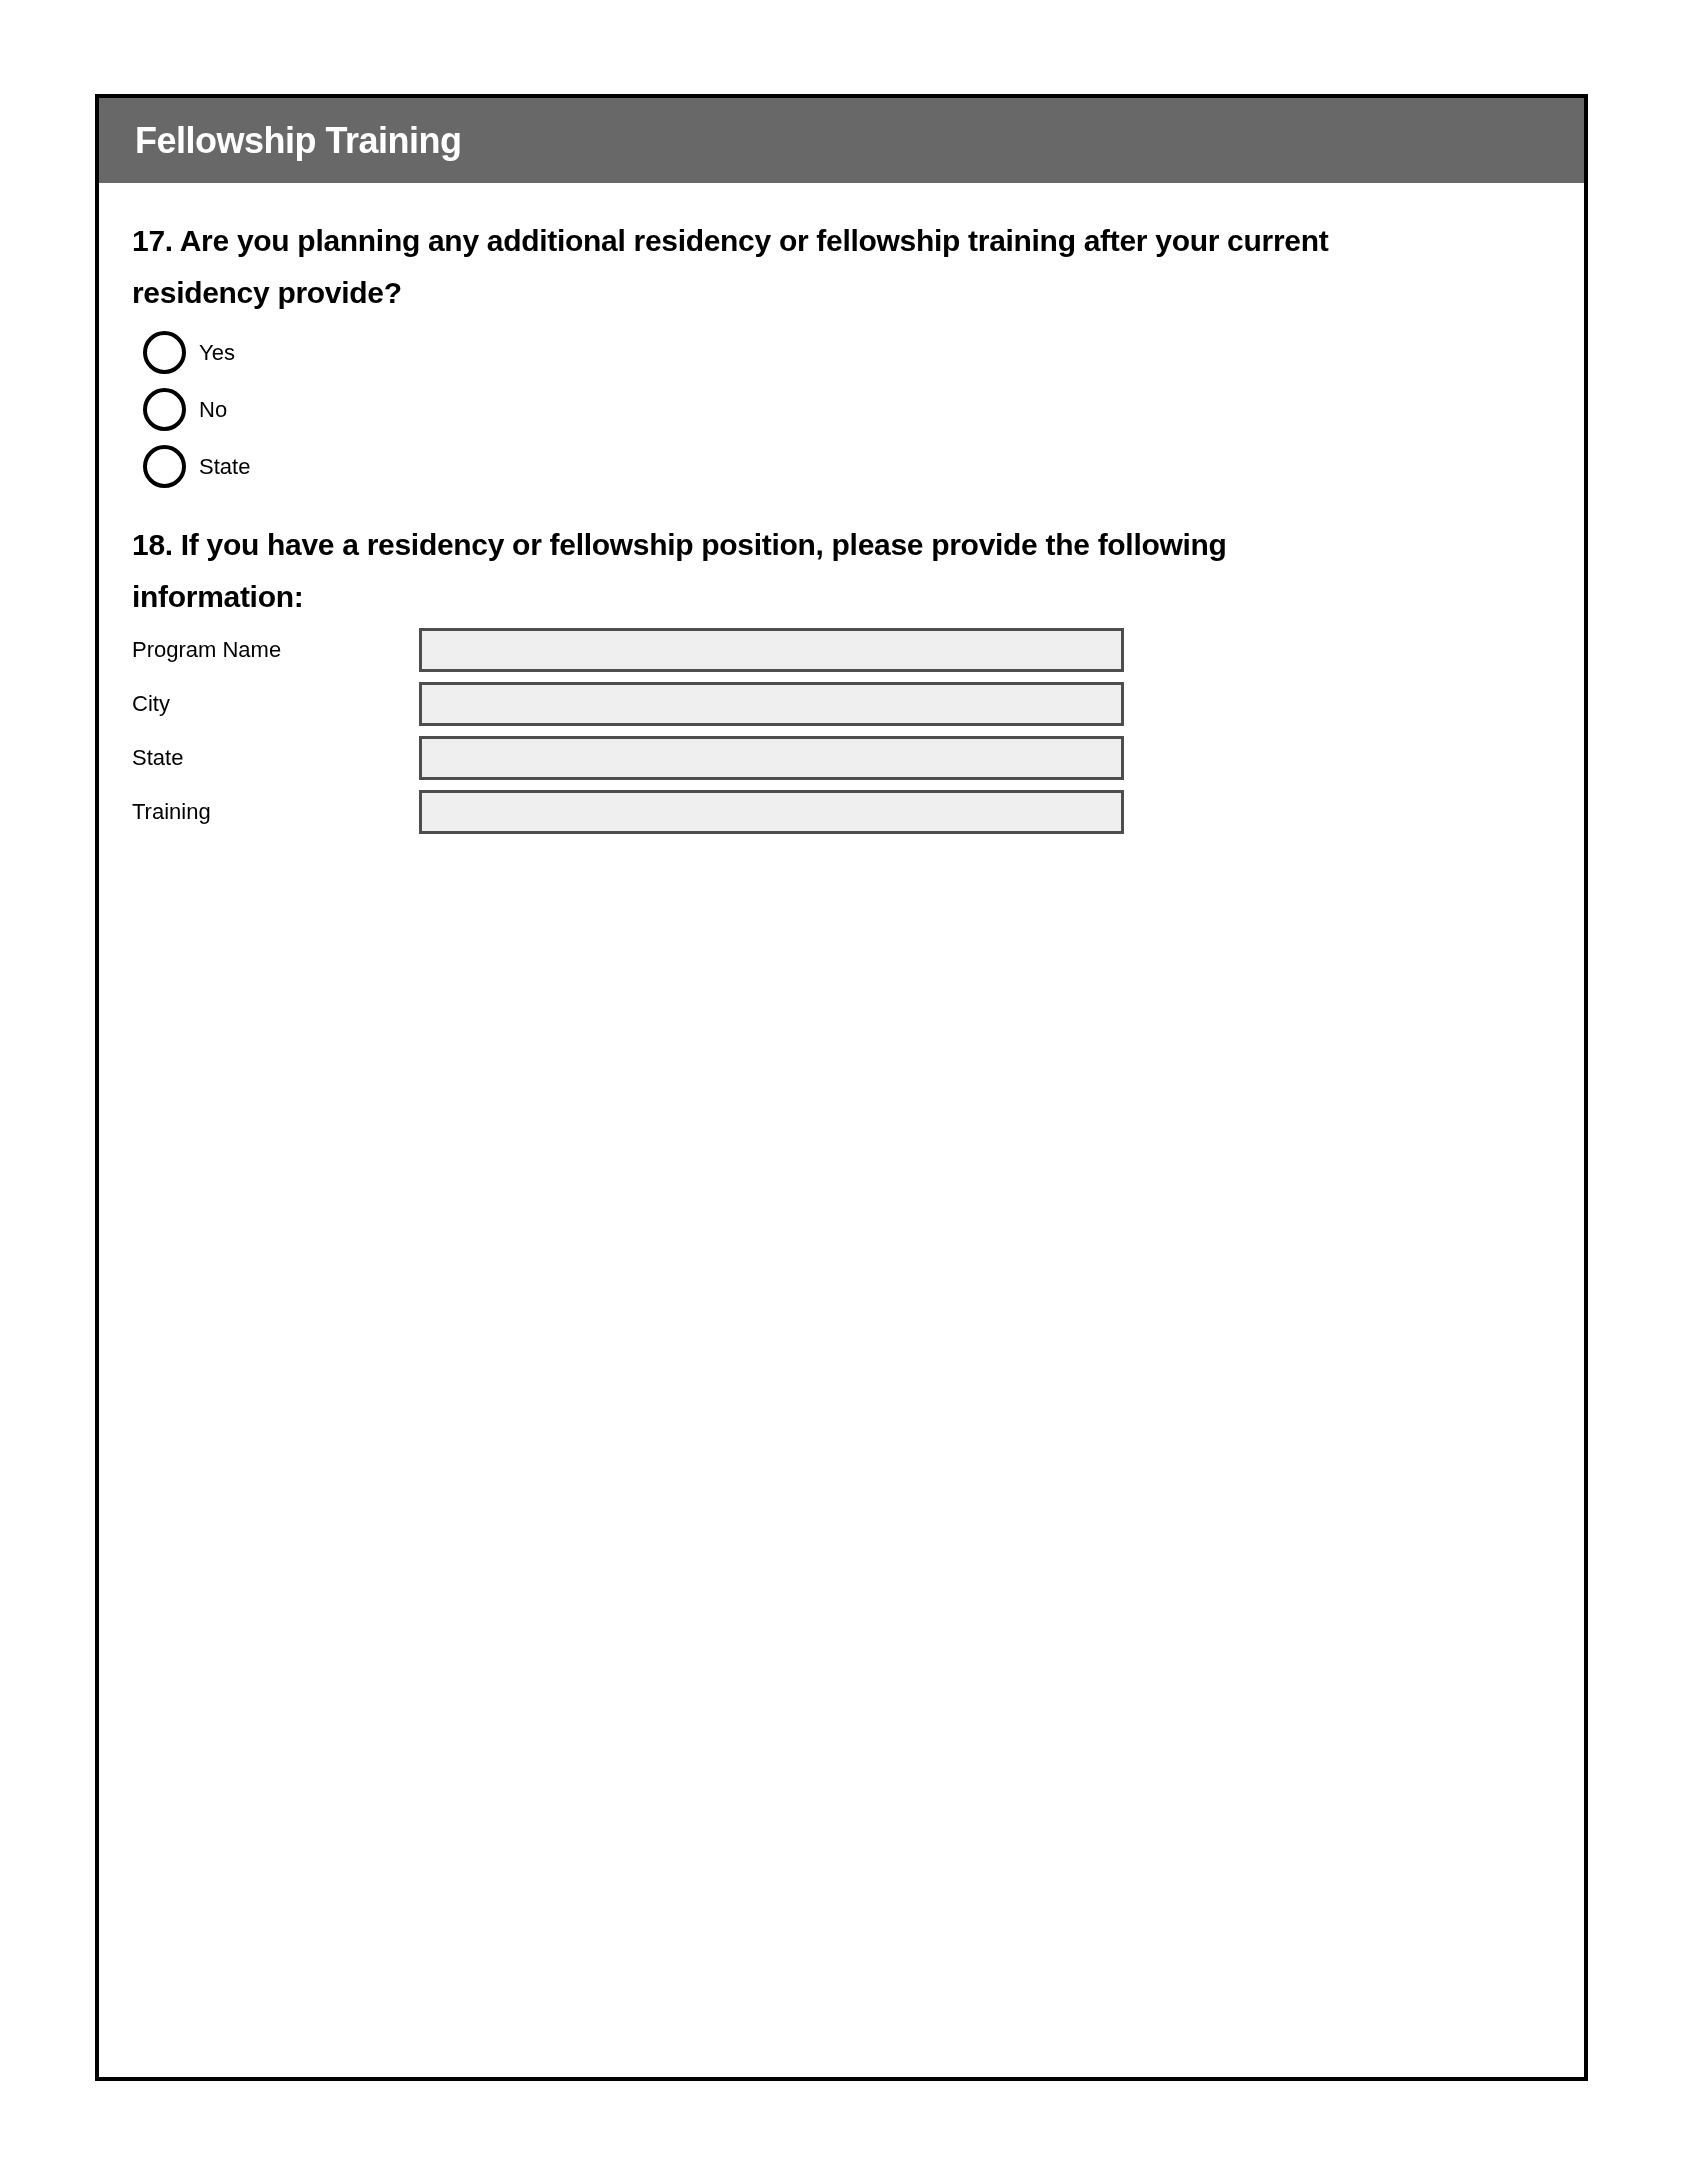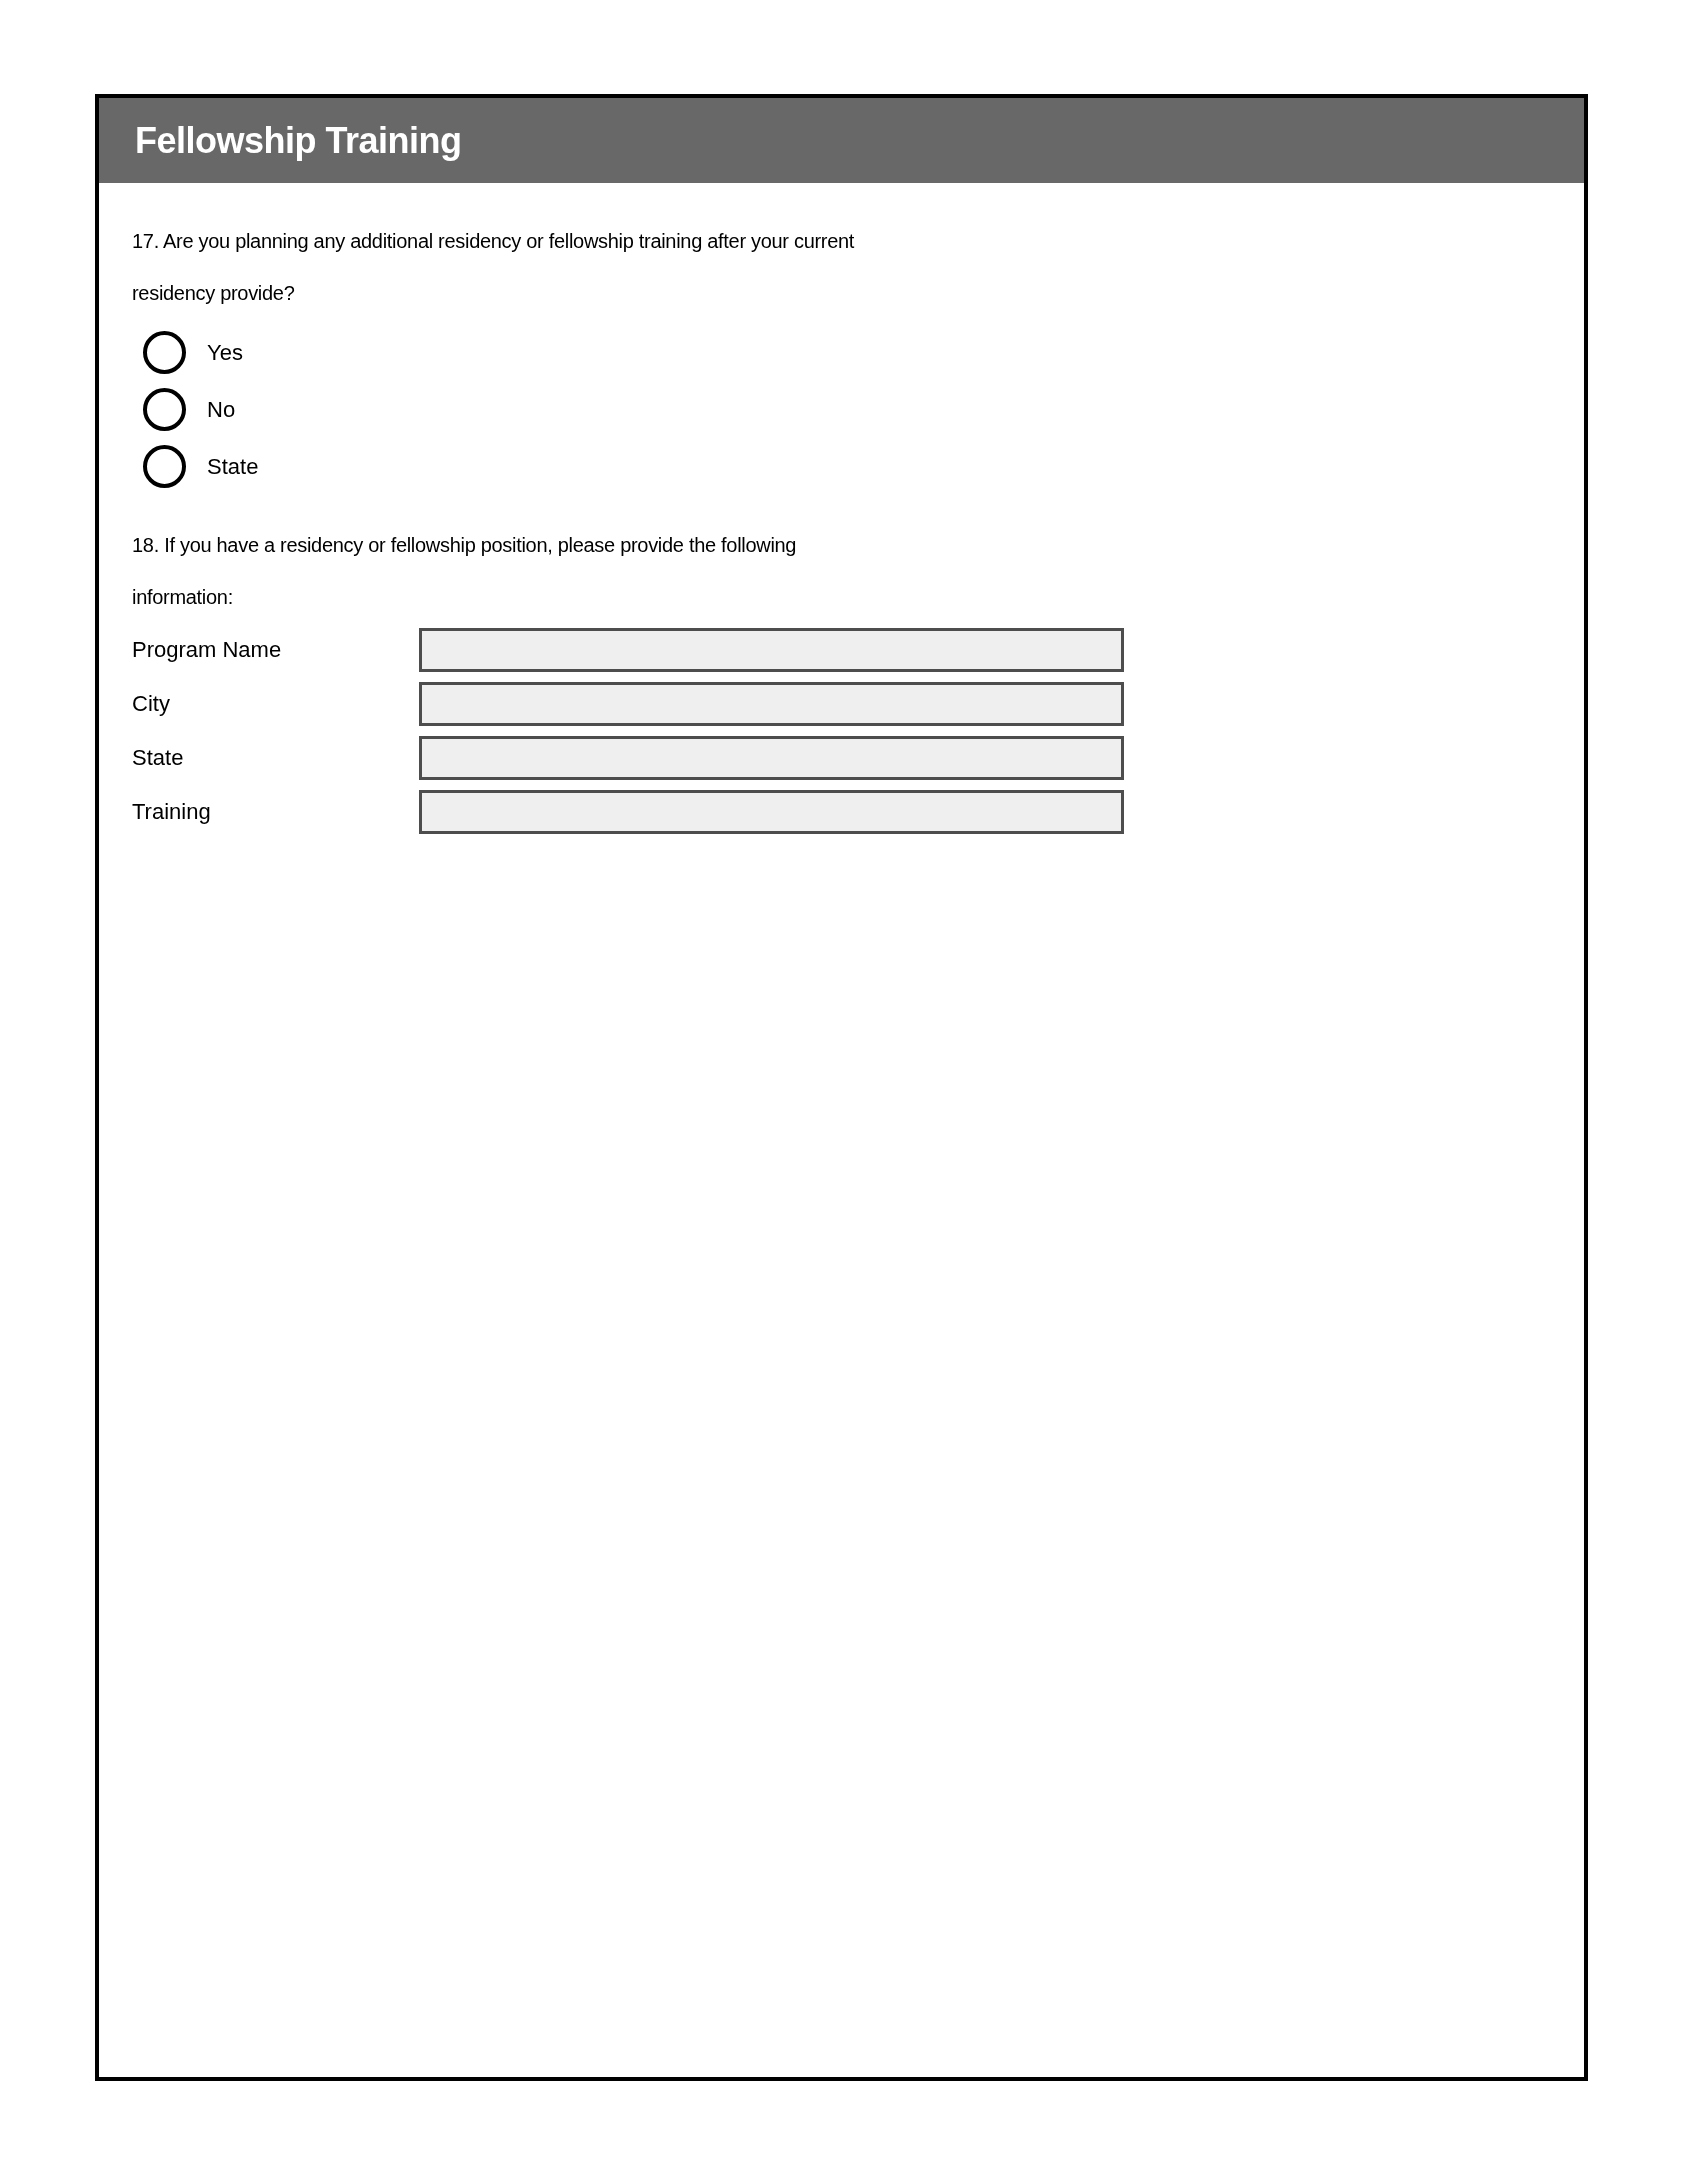--- a/index.html
+++ b/index.html
@@ -29,40 +29,39 @@
     font-size: 36px;
     font-weight: bold;
     letter-spacing: -0.5px;
     color: var(--header-text, #fff);
   }
   .content {
     padding-left: 33px;
     padding-right: 40px;
   }
   .q-text {
-    font-size: 20px;
-    font-weight: normal;
+    font-size: 30px;
+    font-weight: bold;
     line-height: 52px;
     letter-spacing: -0.3px;
     max-width: 1386px;
   }
   .q17-text { margin-top: 32px; }
   .q18-text { margin-top: 31px; }
   .options {
     margin-top: 12px;
     margin-left: 11px;
   }
   .option-row {
     display: flex;
     align-items: center;
     height: 43px;
     margin-bottom: 14px;
     cursor: pointer;
     width: max-content;
-    gap: 8px;
   }
   .radio-circle {
     width: 35px; height: 35px;
     border: 4px solid #000;
     border-radius: 50%;
     background: #fff;
     flex: 0 0 auto;
     margin-right: 13px;
   }
   .option-label {

